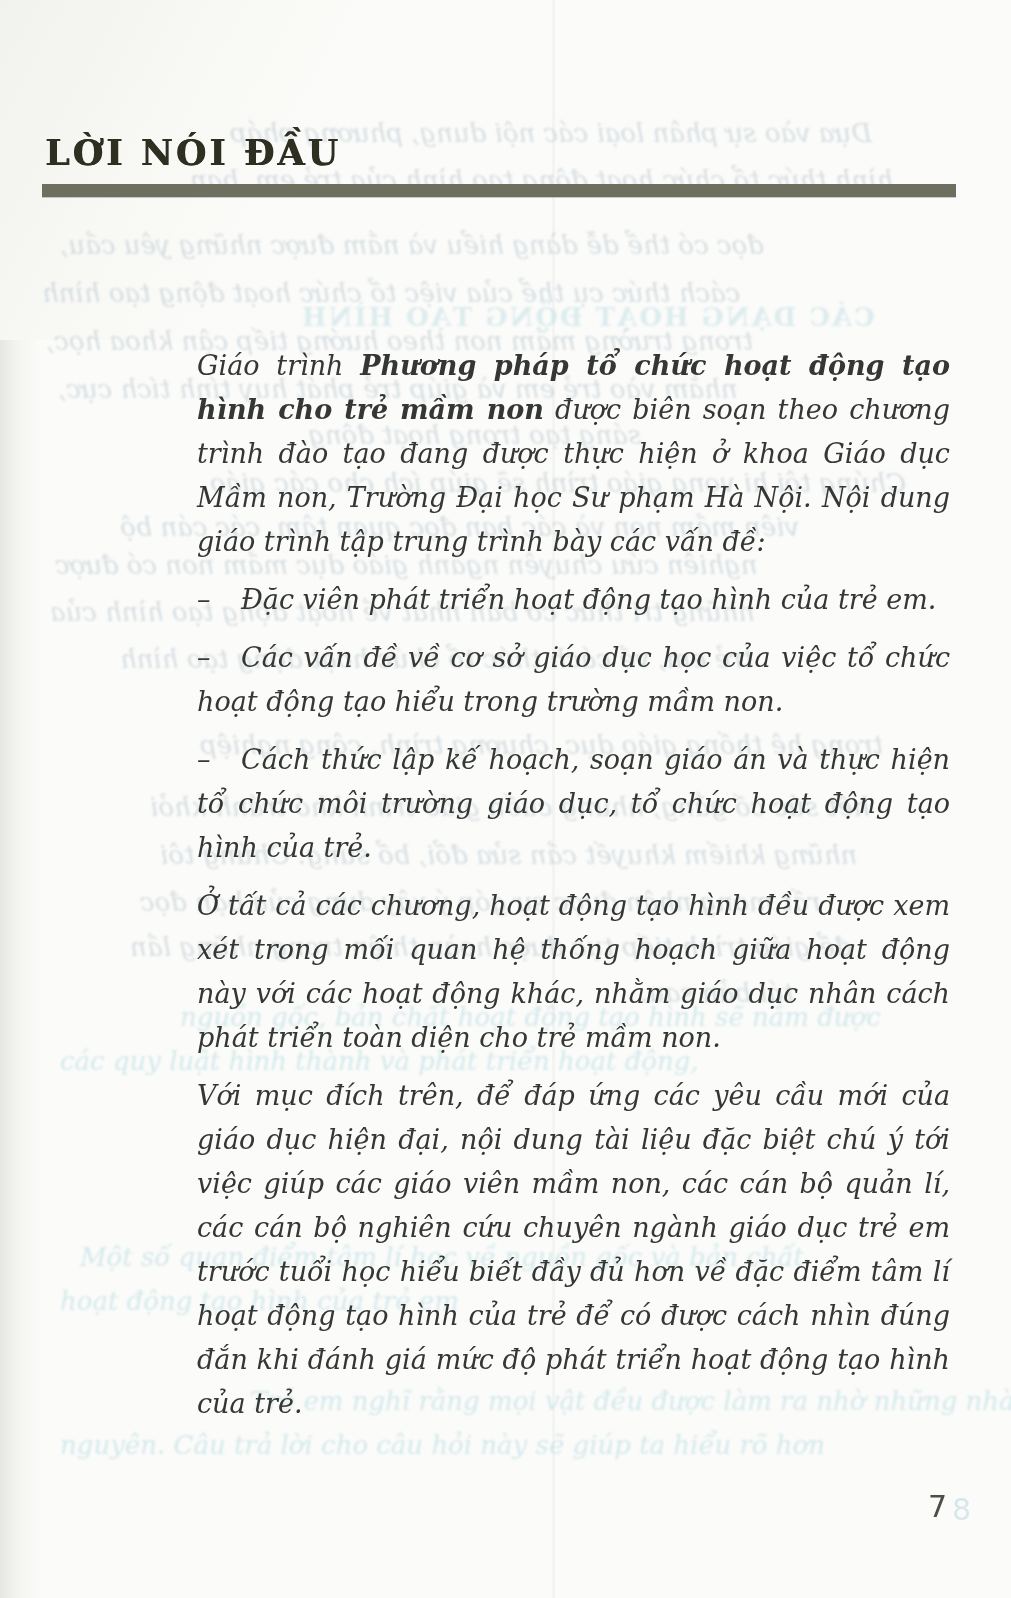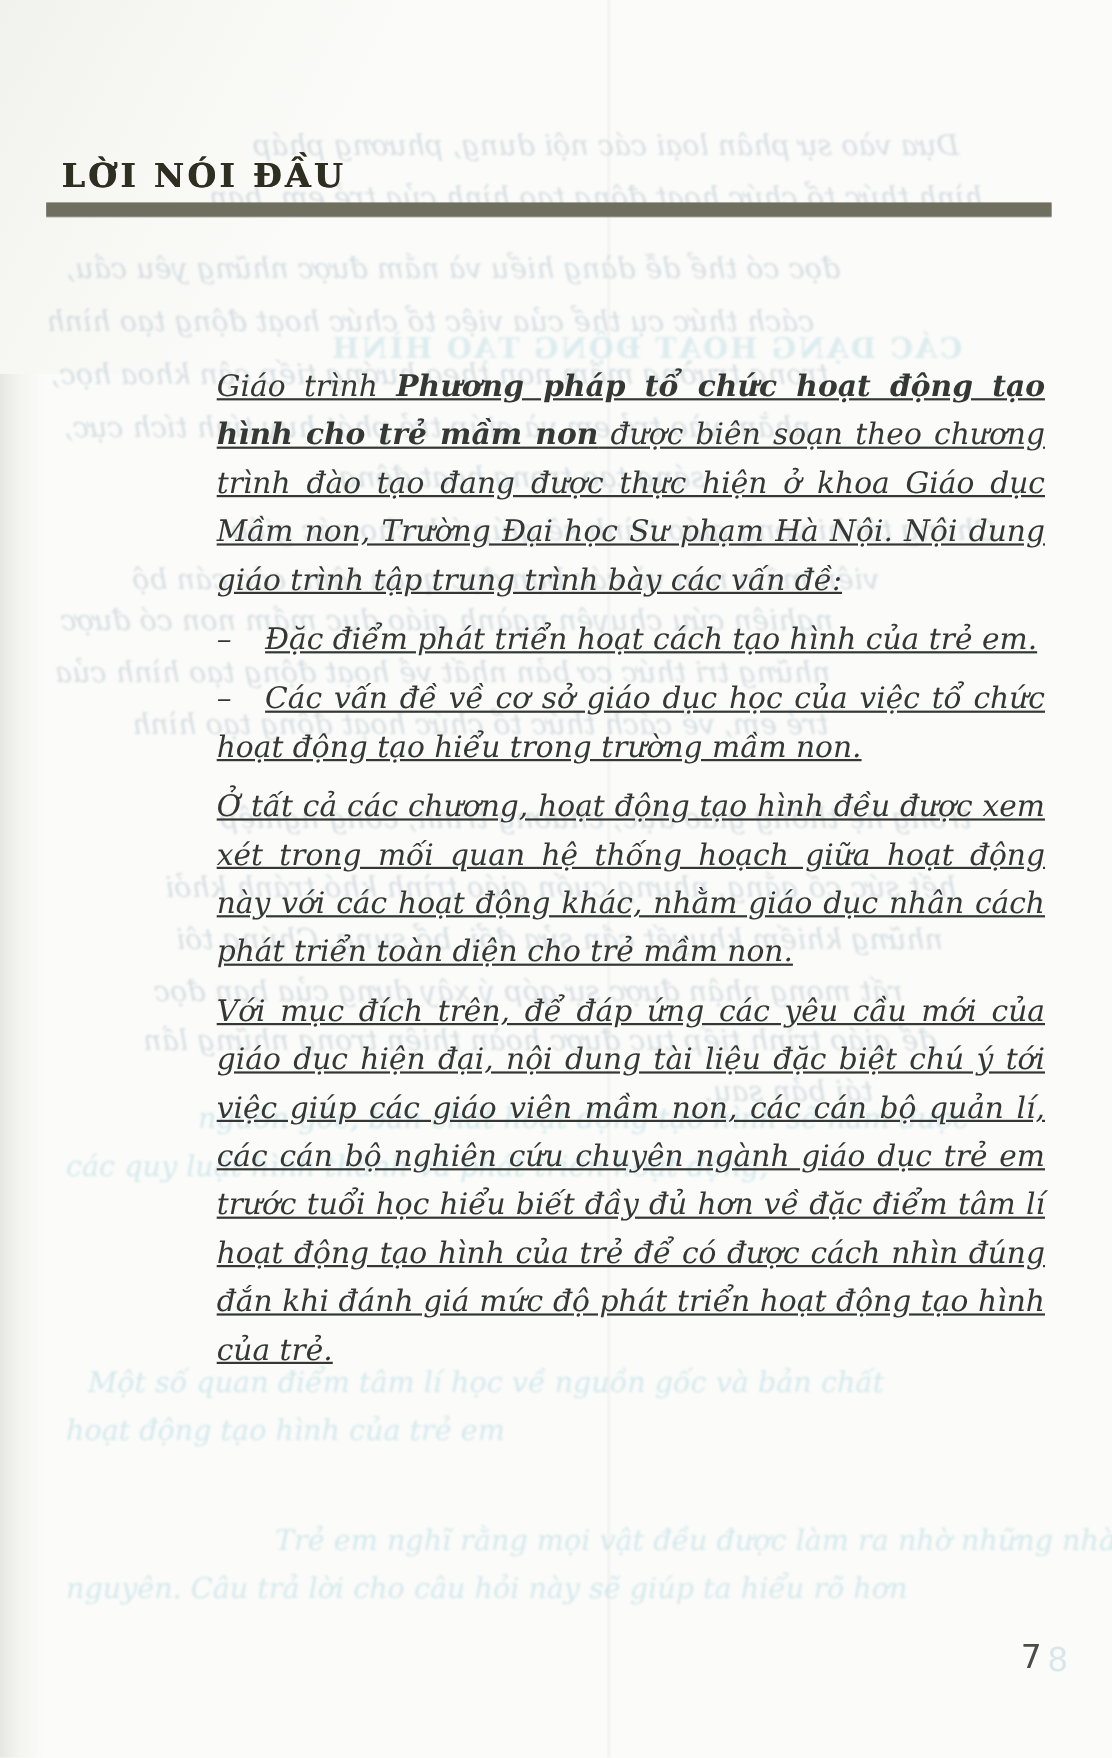--- a/index.html
+++ b/index.html
@@ -20,43 +20,43 @@
     background:linear-gradient(118deg,#f1f1ee 0%,#f8f8f5 38%,rgba(251,251,249,0) 68%);
     pointer-events:none;
   }
   
   .scan-streak{
     position:absolute;top:0;bottom:0;left:552px;width:3px;
     background:rgba(120,120,110,0.05);
     pointer-events:none;
   }
   .heading{
-    position:absolute;left:45px;top:132px;margin:11px;
+    position:absolute;left:45px;top:132px;margin:0;
     font-family:"DejaVu Serif", serif;
-    font-size:30px;font-weight:bold;
+    font-size:35px;font-weight:bold;
     letter-spacing:3px;
     color:#2e2e21;
     text-shadow:0.6px 0 0 #2e2e21;
     white-space:nowrap;
   }
   .heading-rule{
     position:absolute;left:42px;top:184px;
     width:914px;height:13px;
     background:#6f6f60;
     box-shadow:0 1px 0 rgba(60,60,50,0.25);
   }
   .body-text{
     position:absolute;left:197px;top:330px;width:753px;
     font-family:"DejaVu Serif", serif;
     font-style:italic;
     font-size:27px;line-height:44px;
     color:#343733;
     text-align:justify;
   }
-  .para{margin:0 0 10px 0;text-decoration:underline;}
+  .para{margin:14px 0 10px 0;}
   .para b{font-weight:bold;}
   .bullet .marker{display:inline-block;width:44px;font-style:italic;}
   .page-number{
     position:absolute;left:928px;top:1489px;
     font-family:"DejaVu Sans", sans-serif;
     font-size:30px;color:#4d4d46;
     font-style:normal;
   }
   .ghost-pn{
     position:absolute;left:952px;top:1492px;
@@ -120,24 +120,25 @@
       <div class="bleed cyan noflip" style="top: 1428px; left: 60px;">nguyên. Câu trả lời cho câu hỏi này sẽ giúp ta hiểu rõ hơn</div>
     </div>
 
   <h1 class="heading">LỜI NÓI ĐẦU</h1>
   <div class="heading-rule"></div>
 
   <div class="body-text">
 
     <p class="para"><span>Giáo trình </span><b>Phương pháp tổ chức hoạt động tạo hình cho trẻ mầm non</b><span> được biên soạn theo chương trình đào tạo đang được thực hiện ở khoa Giáo dục Mầm non, Trường Đại học Sư phạm Hà Nội. Nội dung giáo trình tập trung trình bày các vấn đề:</span></p>
 
-    <p class="para bullet"><span class="marker">–</span><span>Đặc điểm phát triển hoạt cách tạo hình của trẻ em.</span></p>
+    <p class="para bullet"><span class="marker">–</span><span>Đặc viên phát triển hoạt động tạo hình của trẻ em.</span></p>
 
     <p class="para bullet"><span class="marker">–</span><span>Các vấn đề về cơ sở giáo dục học của việc tổ chức hoạt động tạo hiểu trong trường mầm non.</span></p>
 
+    <p class="para bullet"><span class="marker">–</span><span>Cách thức lập kế hoạch, soạn giáo án và thực hiện tổ chức môi trường giáo dục, tổ chức hoạt động tạo hình của trẻ.</span></p>
 
     <p class="para">Ở tất cả các chương, hoạt động tạo hình đều được xem xét trong mối quan hệ thống hoạch giữa hoạt động này với các hoạt động khác, nhằm giáo dục nhân cách phát triển toàn diện cho trẻ mầm non.</p>
 
     <p class="para">Với mục đích trên, để đáp ứng các yêu cầu mới của giáo dục hiện đại, nội dung tài liệu đặc biệt chú ý tới việc giúp các giáo viên mầm non, các cán bộ quản lí, các cán bộ nghiên cứu chuyên ngành giáo dục trẻ em trước tuổi học hiểu biết đầy đủ hơn về đặc điểm tâm lí hoạt động tạo hình của trẻ để có được cách nhìn đúng đắn khi đánh giá mức độ phát triển hoạt động tạo hình của trẻ.</p>
 
   </div>
 
   <div class="ghost-pn">8</div>
   <div class="page-number">7</div>
 

